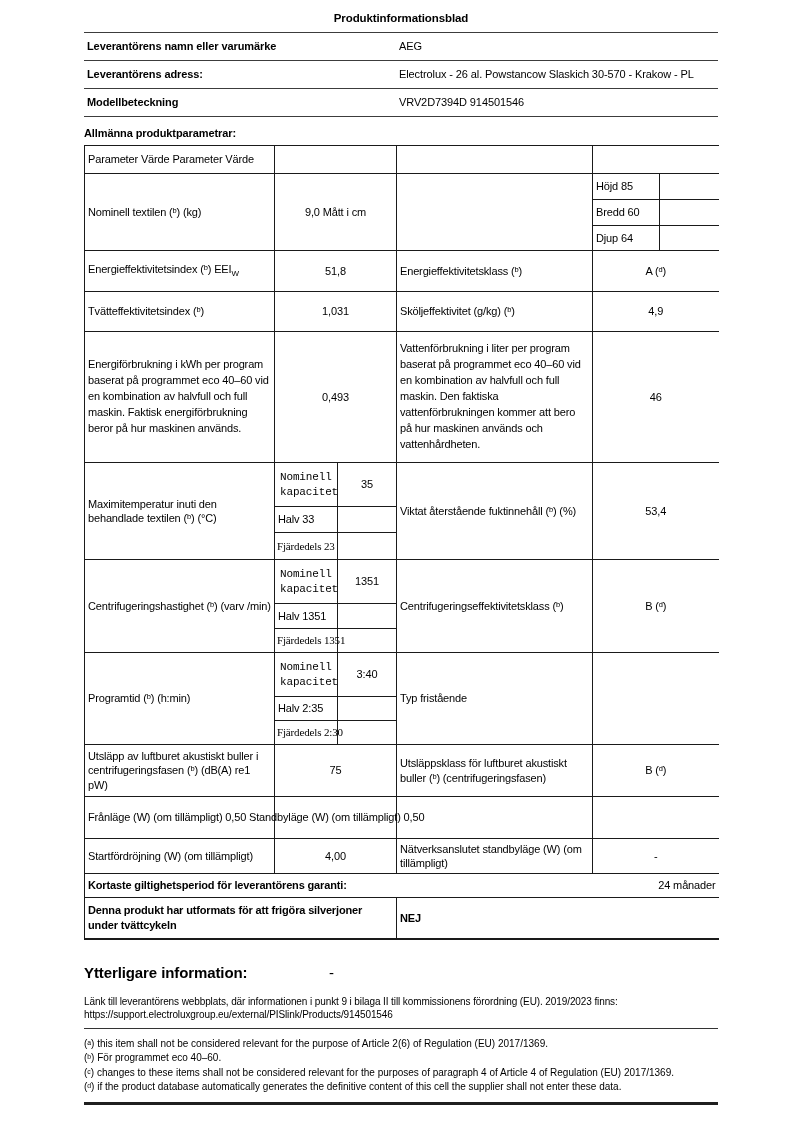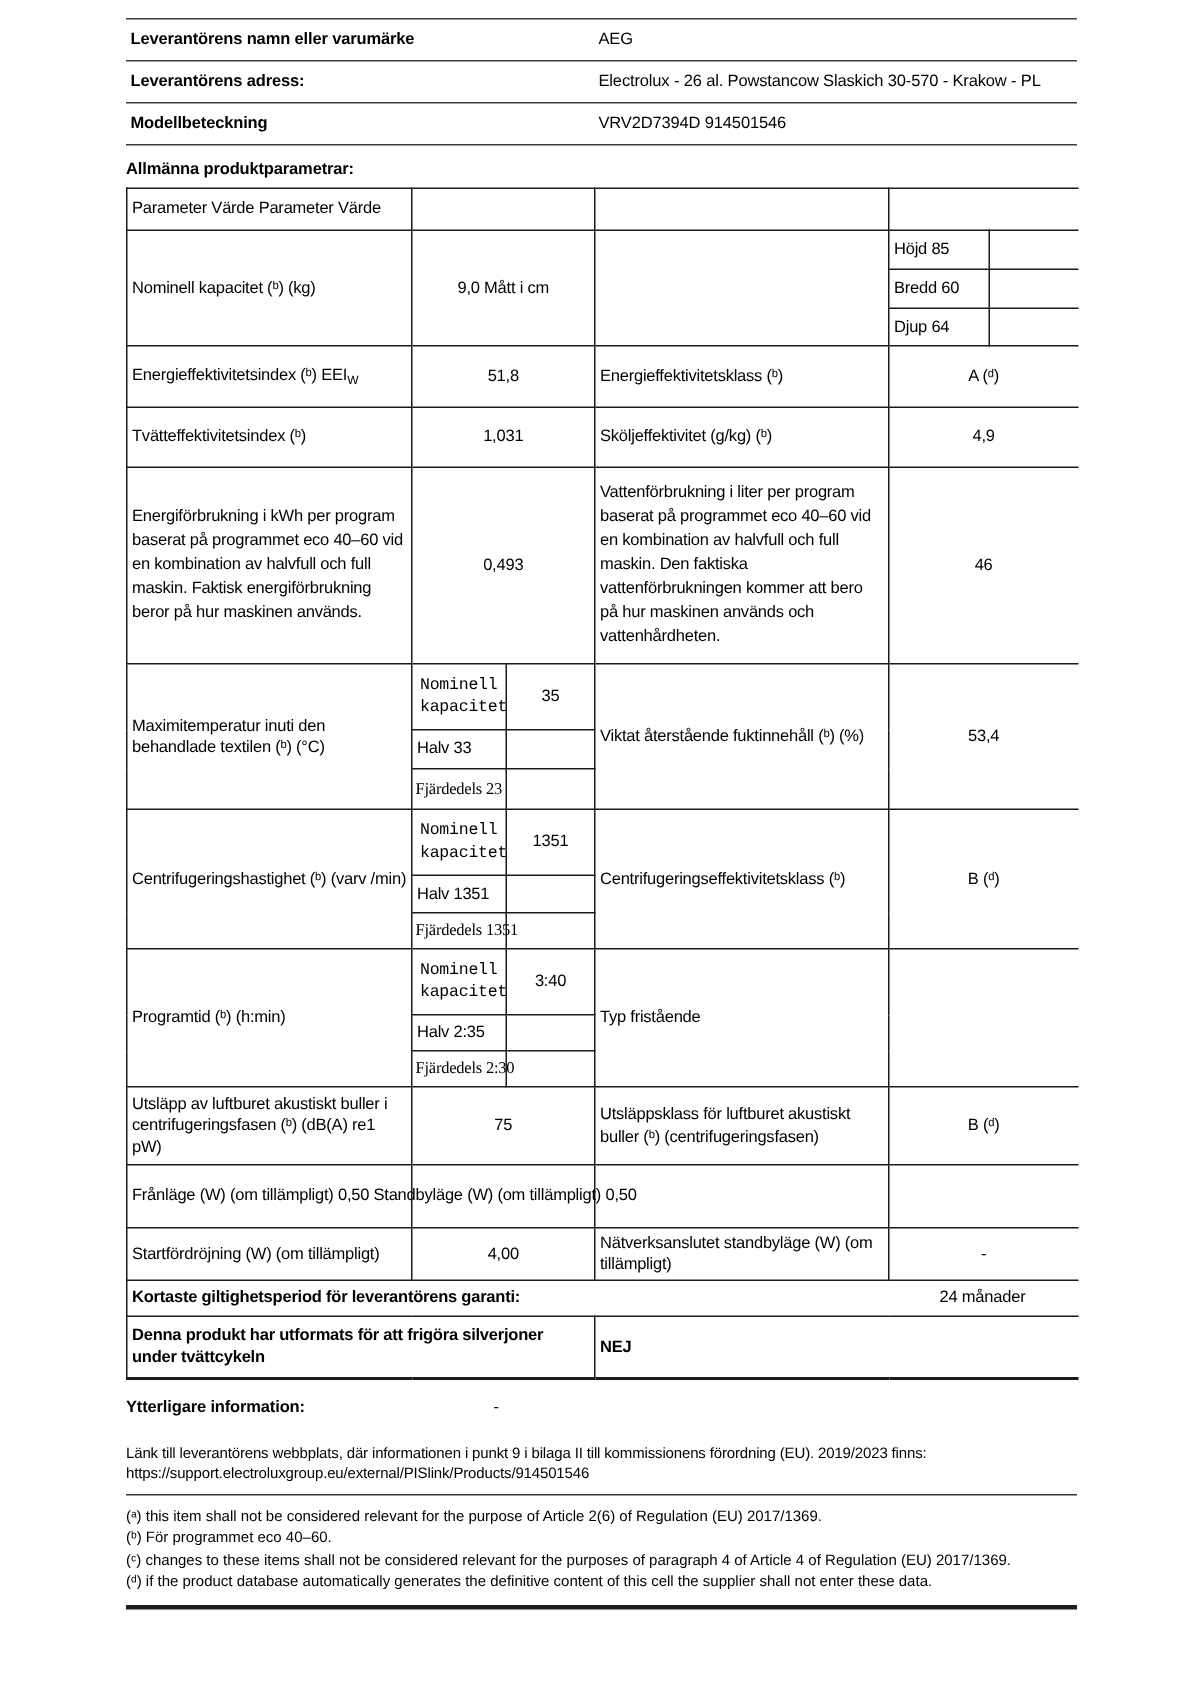--- a/index.html
+++ b/index.html
@@ -27,37 +27,38 @@
   .lab{text-align:left;}
   .val{text-align:center;}
   .dim{padding-right:6px;}
   .nw{white-space:nowrap;}
   .b{font-weight:bold;}
   .sub1{padding-left:5px;font-family:Liberation Mono, monospace;}
   .sub2{white-space:nowrap;}
   .sub3{padding-left:2px;white-space:nowrap;font-family:Liberation Serif, serif;}
   .tall{line-height:1.45;}
   .thick td{border-bottom:2px solid #1a1a1a;}
-  .leftpad{padding-left:2px;text-align:center;margin-left:44px;}
+  .leftpad{padding-left:2px;text-align:right;margin-left:44px;}
 
   
-  .extra-row{position:relative;margin-top:12px;font-size:11px;height:15px;}
+  .extra-row{position:relative;margin-top:24px;font-size:15px;height:15px;}
   .extra-row .el{font-weight:bold;}
   .extra-row .ev{position:absolute;left:245px;top:0;}
   .link-block{margin-top:16px;font-size:10px;line-height:1.38;}
   .rule{border:none;border-top:1px solid #333;margin:6px 0 0 0;}
   .footnotes{margin-top:8px;font-size:10px;line-height:1.44;letter-spacing:0;}
   .bottom-rule{border:none;border-top:3px solid #1f1f1f;margin:7px 0 0 0;}
   sub{font-size:8px;}
 </style>
 </head>
 <body>
 
 <div class="page">
 
+  <div class="title">Produktinformationsblad</div>
 
   <table class="hdr">
     <colgroup>
         <col style="width:312px">
         <col style="width:322px">
       </colgroup>
     <tbody>
         <tr>
       <td class="hl">Leverantörens namn eller varumärke</td>
       <td>AEG</td>
@@ -87,21 +88,21 @@
 
     <tbody>
         <tr style="height:28px">
       <td class="lab nw">Parameter Värde Parameter Värde</td>
       <td colspan="2"></td>
       <td></td>
       <td colspan="2" class="no-r"></td>
     </tr>
 
     <tr style="height:26px">
-      <td rowspan="3" class="lab">Nominell kapacitet (ᵇ) (kg)</td>
+      <td rowspan="3" class="lab">Nominell textilen (ᵇ) (kg)</td>
       <td colspan="2" rowspan="3" class="val">9,0 Mått i cm</td>
       <td rowspan="3"></td>
       <td class="dim">Höjd 85</td>
       <td class="no-r"></td>
     </tr>
     <tr style="height:26px">
       <td class="dim">Bredd 60</td>
       <td class="no-r"></td>
     </tr>
     <tr style="height:25px">

